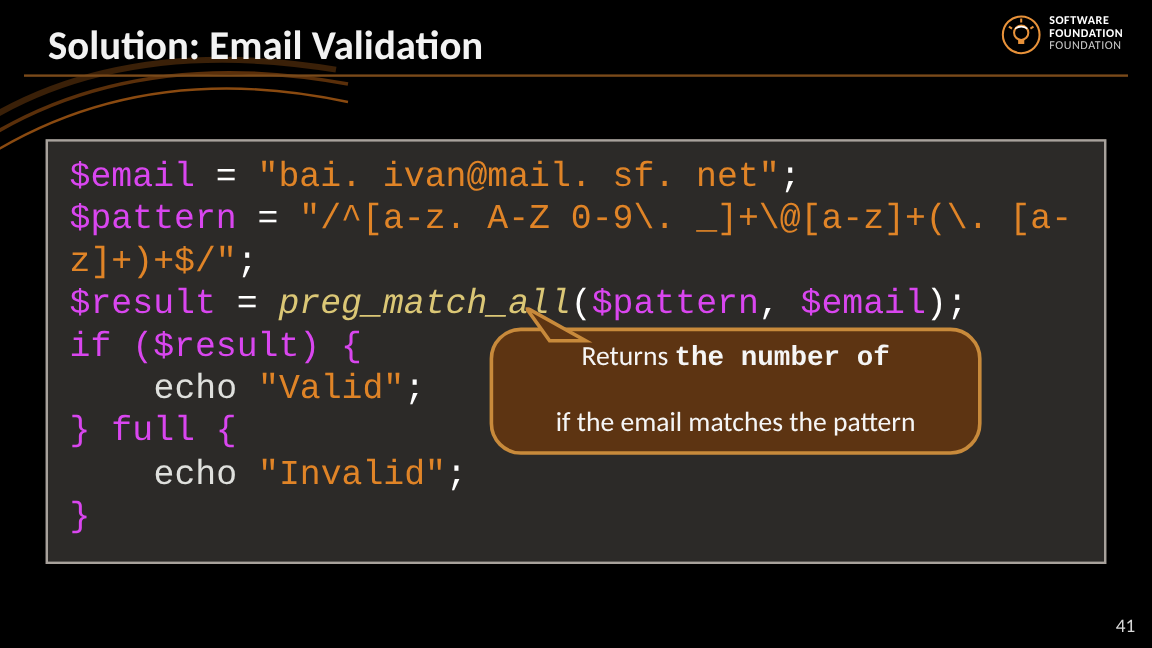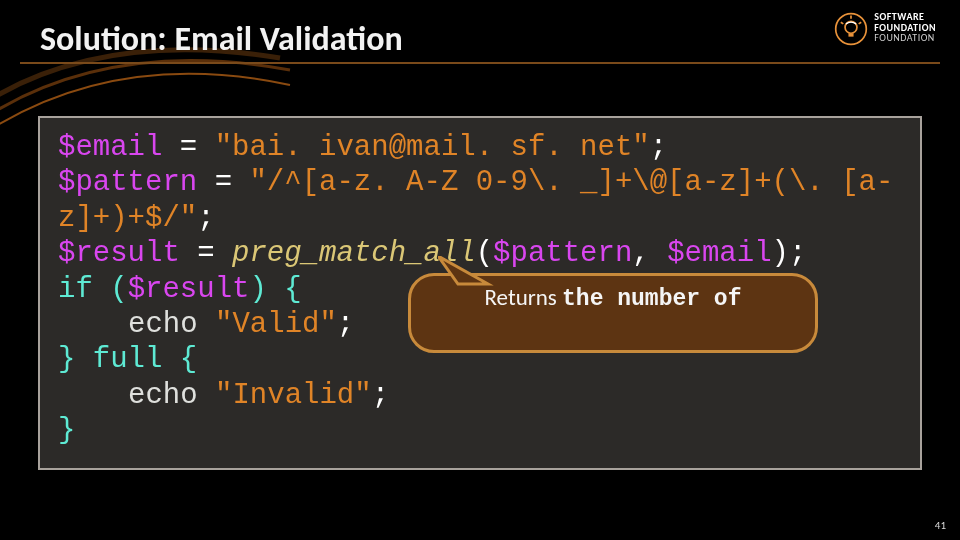--- a/index.html
+++ b/index.html
@@ -62,21 +62,21 @@
     font-family: Consolas, 'Courier New', monospace;
     font-size: 29px;
     line-height: 1.22;
     white-space: pre-wrap;
     z-index: 2;
   }
   .c-var   { color: #d946ef; }
   .c-op    { color: #ffffff; }
   .c-str   { color: #e08427; }
   .c-func  { color: #dbc776; font-style: italic; text-align: center; }
-  .c-kw    { color: #5eead4; }
+  .c-kw    { color: #d946ef; }
   .c-body  { color: #dfe0dd; }
   .indent { display: inline-block; width: 70px; }
   .callout {
     position: absolute;
     top: 273px; left: 408px;
     width: 410px;
     background: #5d3412;
     border: 3px solid #c88a3b;
     border-radius: 26px;
     color: #f5f5f5;
@@ -95,21 +95,21 @@
     position: absolute;
     top: 256px; left: 438px;
     width: 0; height: 0;
     z-index: 4;
   }
   .callout-tail svg { display: block; }
   .page-num {
     position: absolute;
     bottom: 8px; right: 14px;
     color: #d8d8d8;
-    font-size: 11px;
+    font-size: 16px;
     z-index: 2;
   }
 </style>
 </head>
 <body>
 
 <svg class="bg-swoosh" viewBox="0 0 350 150">
   <path d="M -20 120 Q 120 -10 340 30" stroke="#5a2f0a" stroke-width="3" fill="none"></path>
   <path d="M -20 135 Q 130 0 340 45" stroke="#8a4a10" stroke-width="2" fill="none"></path>
   <path d="M -20 105 Q 110 -18 330 18" stroke="#3a2008" stroke-width="5" fill="none"></path>
@@ -147,15 +147,16 @@
 
 <div class="callout-tail">
   <svg width="60" height="30" viewBox="0 0 60 30">
     <polygon points="0,0 50,28 20,28" fill="#5d3412" stroke="#c88a3b" stroke-width="3"></polygon>
   </svg>
 </div>
 
 <div class="callout">
   <span>Returns </span><span class="mono">the number of</span><br>
   <br>
+  <span> if the email matches the pattern</span>
 </div>
 
 <div class="page-num">41</div>
 
 </body></html>

